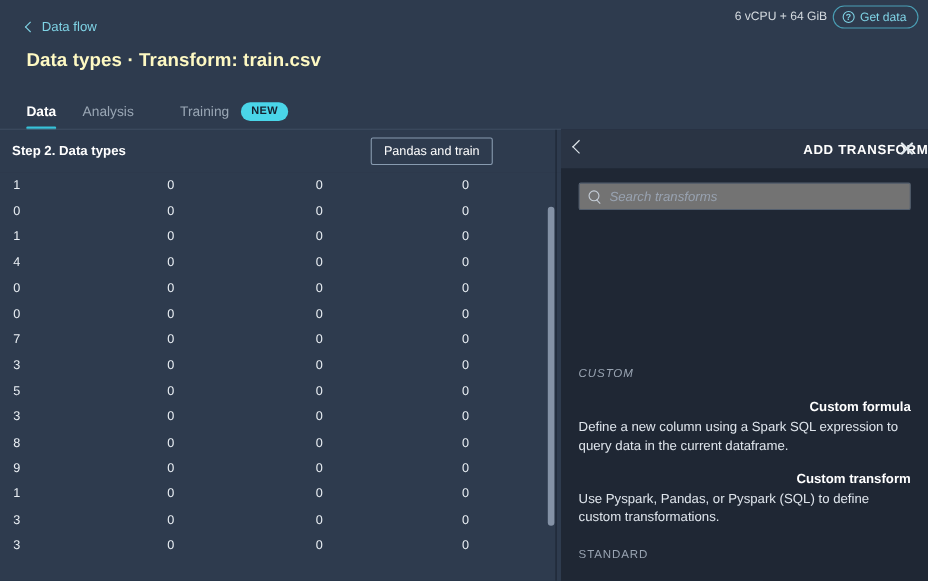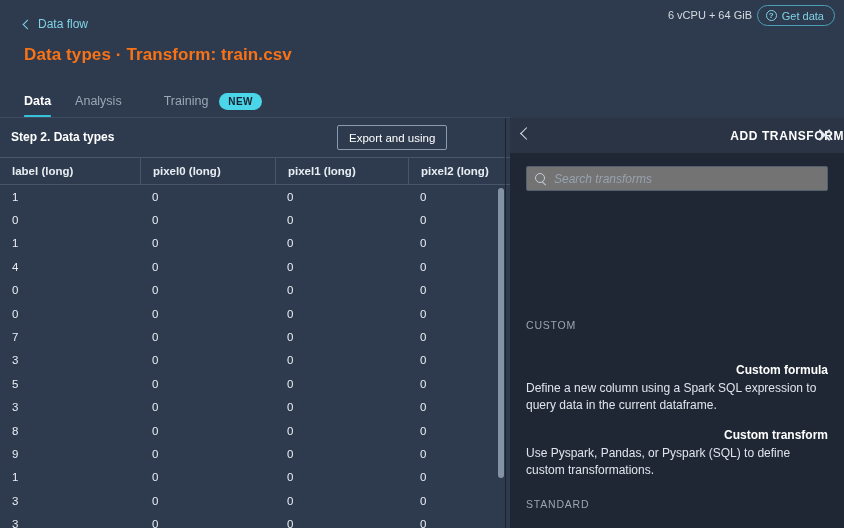--- a/index.html
+++ b/index.html
@@ -29,21 +29,21 @@
     display: flex; align-items: center; gap: 7px;
     color: #7fd3e5; font-size: 12px; cursor: pointer;
   }
   .back-chevron {
     display: inline-block; width: 7px; height: 7px;
     border-left: 1.6px solid #7fd3e5; border-bottom: 1.6px solid #7fd3e5;
     transform: rotate(45deg); margin-top: 0px;
   }
   .page-title {
     position: absolute; left: 24px; top: 45px;
-    color: #f97316; font-size: 17px; font-weight: bold; letter-spacing: .1px;
+    color: #fef9c3; font-size: 17px; font-weight: bold; letter-spacing: .1px;
   }
   .cpu-info {
     position: absolute; right: 92px; top: 9px;
     color: #d5dbe0; font-size: 11px;
   }
   .get-help {
     position: absolute; right: 9px; top: 5px;
     height: 21px; padding: 0 10px 0 8px;
     display: flex; align-items: center; gap: 5px;
     border: 1px solid #4a9fb5; border-radius: 11px;
@@ -197,21 +197,21 @@
     flex: 1; background: transparent; border: none; outline: none;
     color: #e3e9ef; font-size: 12px; font-style: italic;
     padding-left: 8px; font-family: "Liberation Sans", sans-serif;
   }
   .search-input::placeholder { color: #98a2b0; font-style: italic; }
 
   .section-label {
     position: absolute; left: 16px;
     color: #9aa5b3; font-size: 10.5px; letter-spacing: .8px;
   }
-  #label-custom   { top: 201px; }
+  #label-custom   { top: 216px; font-style: italic; }
   #label-standard { top: 380px; }
 
   .item { position: absolute; left: 16px; width: 302px; cursor: pointer; }
   .item-title {
     color: #ffffff; font-size: 12px; font-weight: bold; margin-bottom: 3px; text-align: right;
   }
   .item-desc {
     color: #dfe5ec; font-size: 12px; line-height: 17px;
   }
   #item-custom-formula   { top: 245px; }
@@ -250,30 +250,24 @@
       <div class="tab" id="tab-training">
         <span>Training</span>
         <span class="new-badge">NEW</span>
       </div>
     </div>
     <div class="tabs-underline"></div>
   </div>
 
   <div class="step-row">
     <div class="step-label">Step 2. Data types</div>
-    <button class="btn" id="btn-export-train">Export and using</button>
+    <button class="btn" id="btn-export-train">Pandas and train</button>
   </div>
 
   <div class="table-wrap">
-    <div class="thead">
-      <div class="th c0">label (long)</div>
-      <div class="th c1">pixel0 (long)</div>
-      <div class="th c2">pixel1 (long)</div>
-      <div class="th c3">pixel2 (long)</div>
-    </div>
     <div class="tbody" id="tbody">
         <div class="tr">
           <div class="td c0">1</div>
           <div class="td c1">0</div>
           <div class="td c2">0</div>
           <div class="td c3">0</div>
         </div>
         <div class="tr">
           <div class="td c0">0</div>
           <div class="td c1">0</div>

